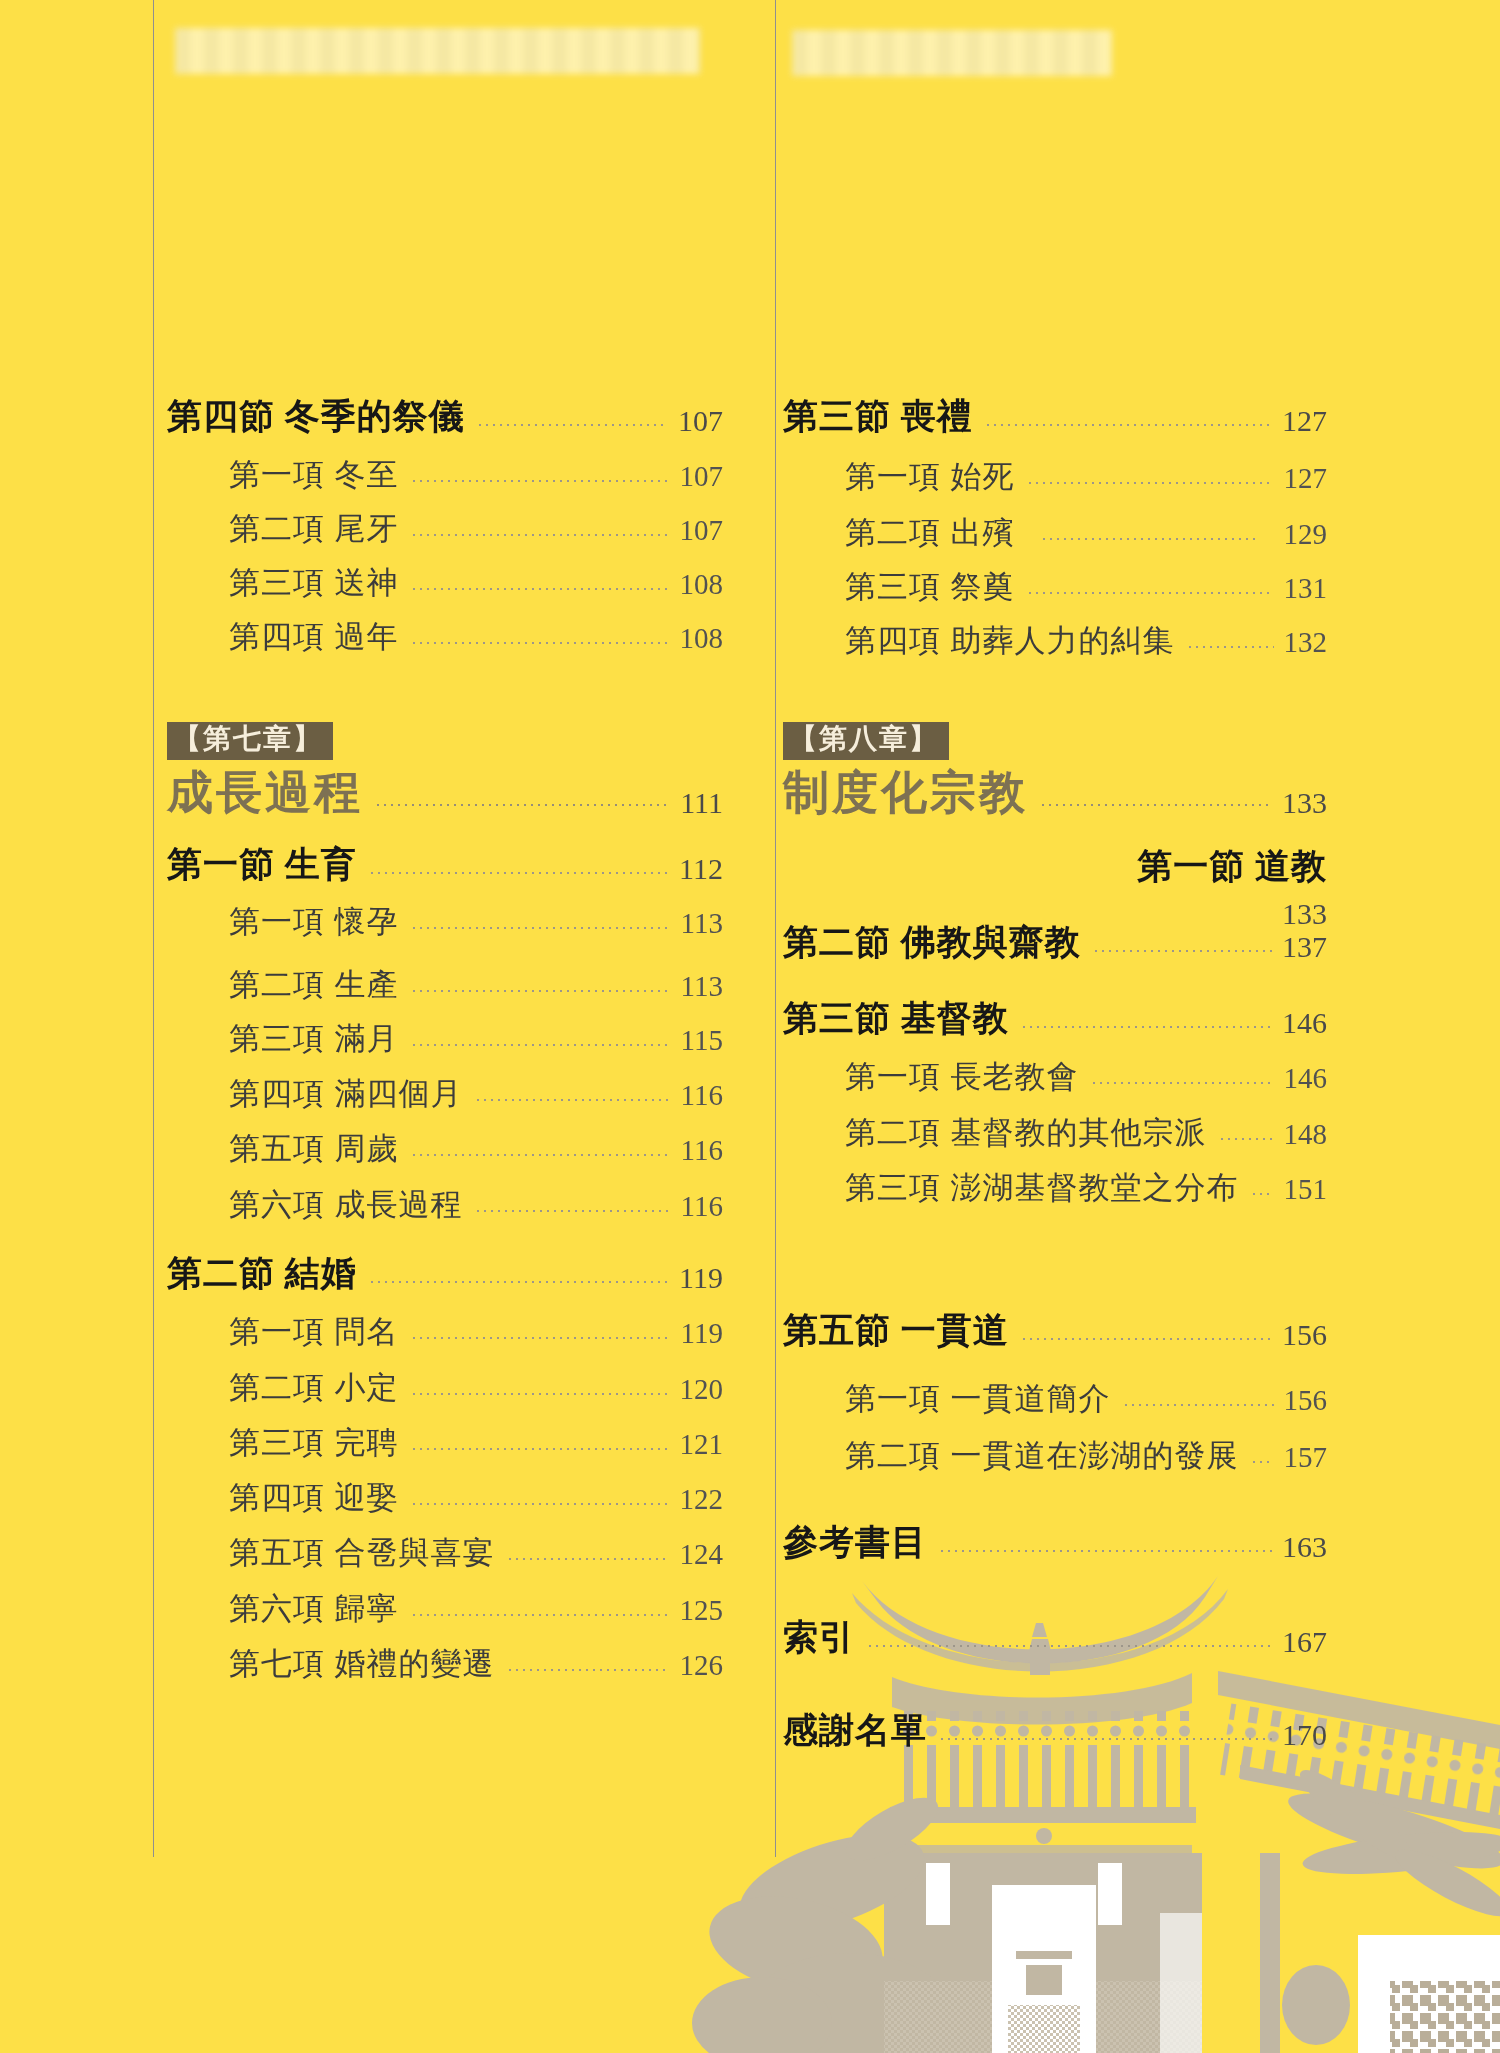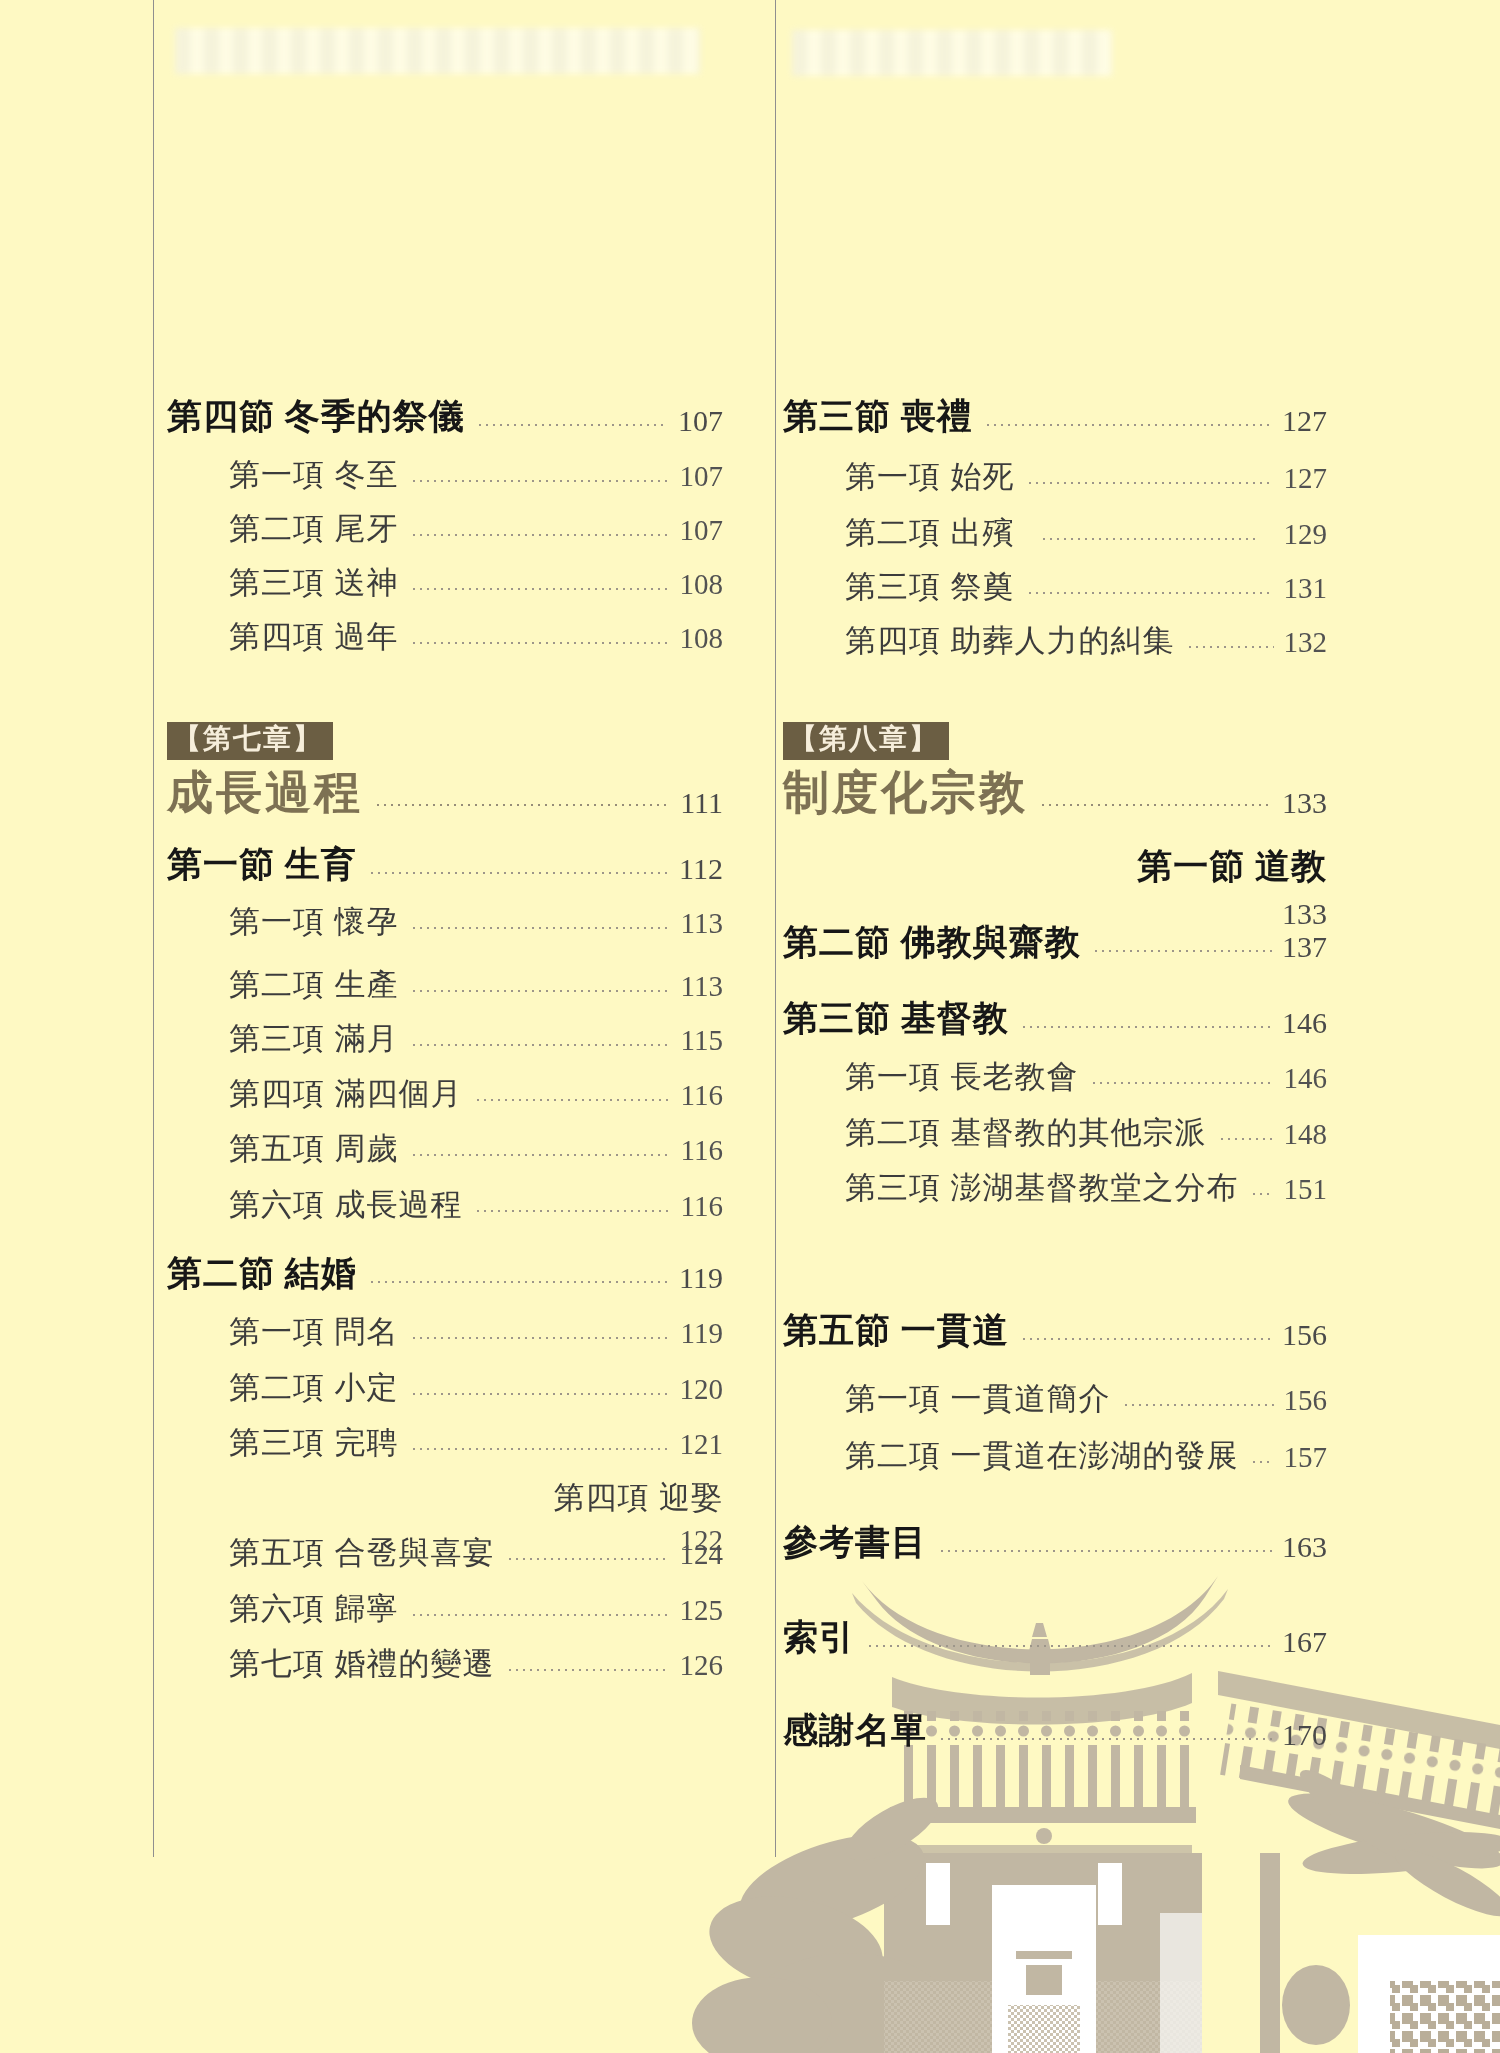--- a/index.html
+++ b/index.html
@@ -1,16 +1,16 @@
 <!DOCTYPE html>
 <html><head>
 <meta charset="utf-8">
 <style>
   html,body{margin:0;padding:0;background:#ffffff;}
-  #page{position:relative;width:1500px;height:2053px;background:#fef9c3;overflow:hidden;
+  #page{position:relative;width:1500px;height:2053px;background:#fde047;overflow:hidden;
         font-family:"Liberation Sans","DejaVu Sans",sans-serif;}
   
   .ghost{position:absolute;height:46px;filter:blur(3px);opacity:.55;
          background:repeating-linear-gradient(90deg,#efefef 0 15px,#ffffff 15px 29px);}
   
   .vrule{position:absolute;top:0;width:1px;height:1857px;background:#8f8f8f;}
   
   #temple{position:absolute;left:600px;top:1553px;width:900px;height:500px;}
   
   .toc-col{position:absolute;top:0;height:2053px;}
@@ -200,21 +200,21 @@
       <div class="row item" style="top: 1371px;">
         <span class="label">第二項 小定</span>
         <span class="leader"></span>
         <span class="page">120</span>
       </div>
       <div class="row item" style="top: 1426px;">
         <span class="label">第三項 完聘</span>
         <span class="leader"></span>
         <span class="page">121</span>
       </div>
-      <div class="row item" style="top: 1481px; flex-direction: column;">
+      <div class="row item" style="top: 1481px;">
         <span class="label">第四項 迎娶</span>
         <span class="leader"></span>
         <span class="page">122</span>
       </div>
       <div class="row item" style="top: 1536px;">
         <span class="label">第五項 合卺與喜宴</span>
         <span class="leader"></span>
         <span class="page">124</span>
       </div>
       <div class="row item" style="top: 1592px;">

